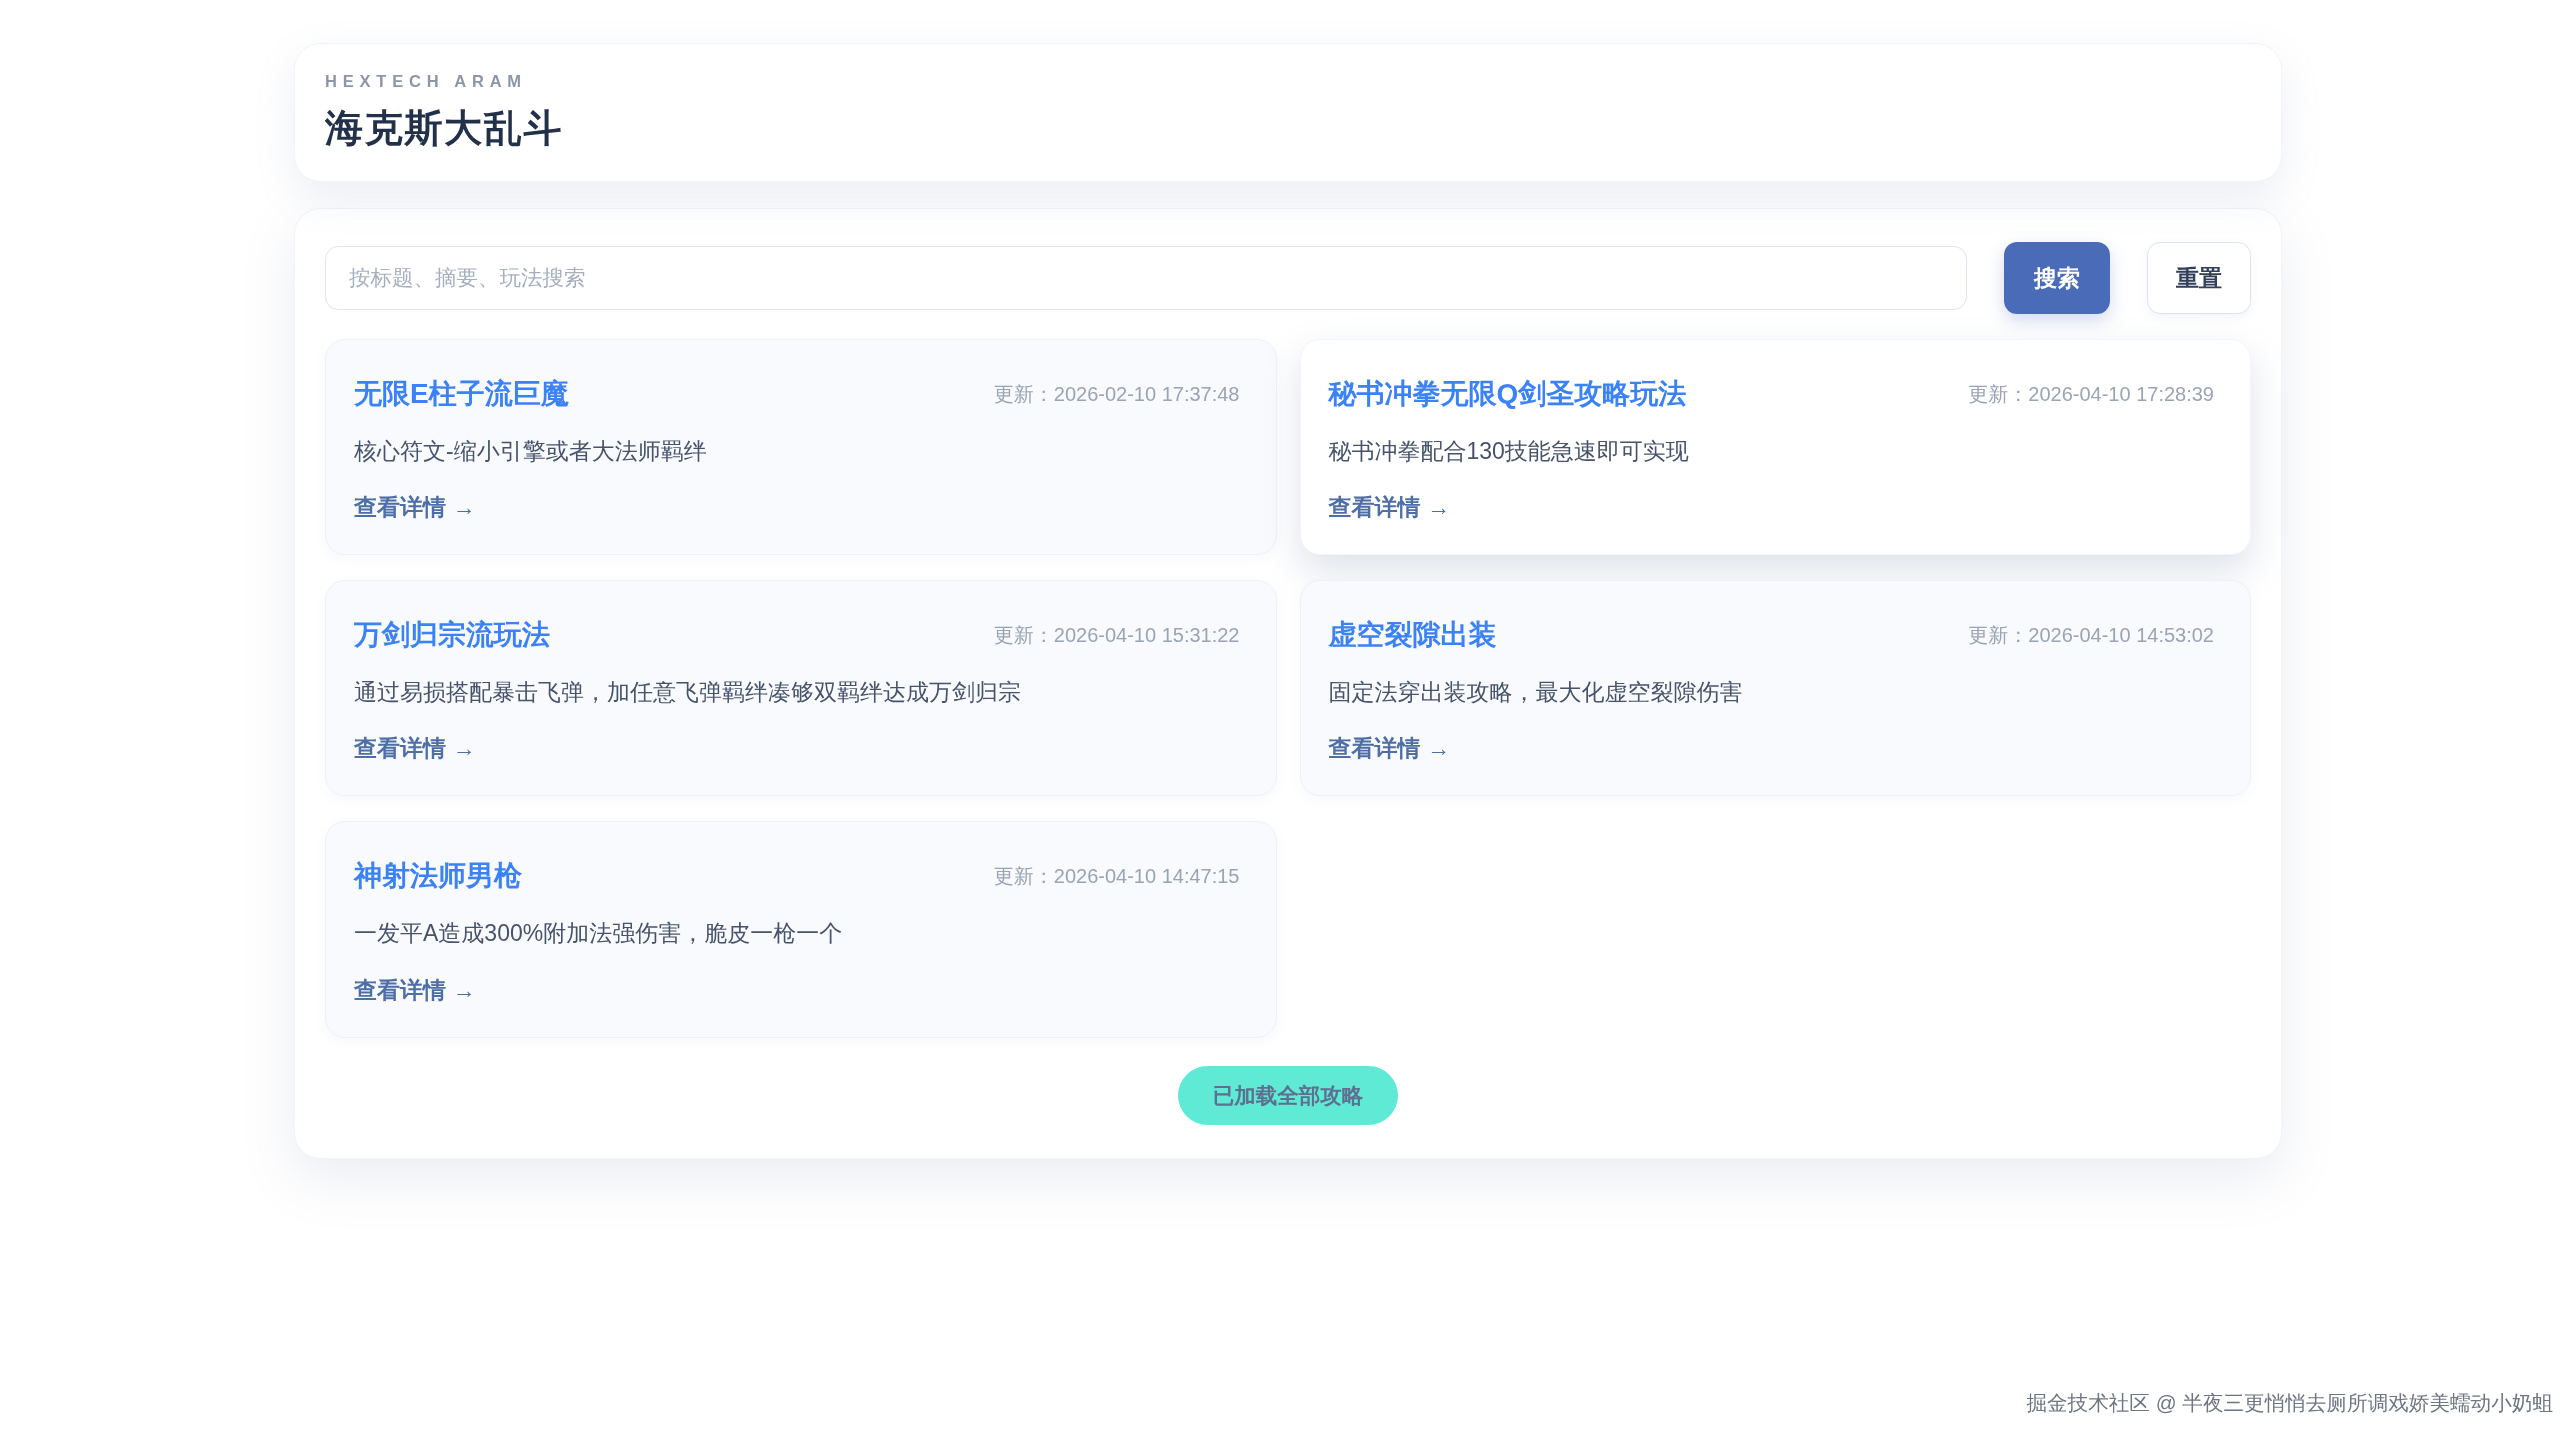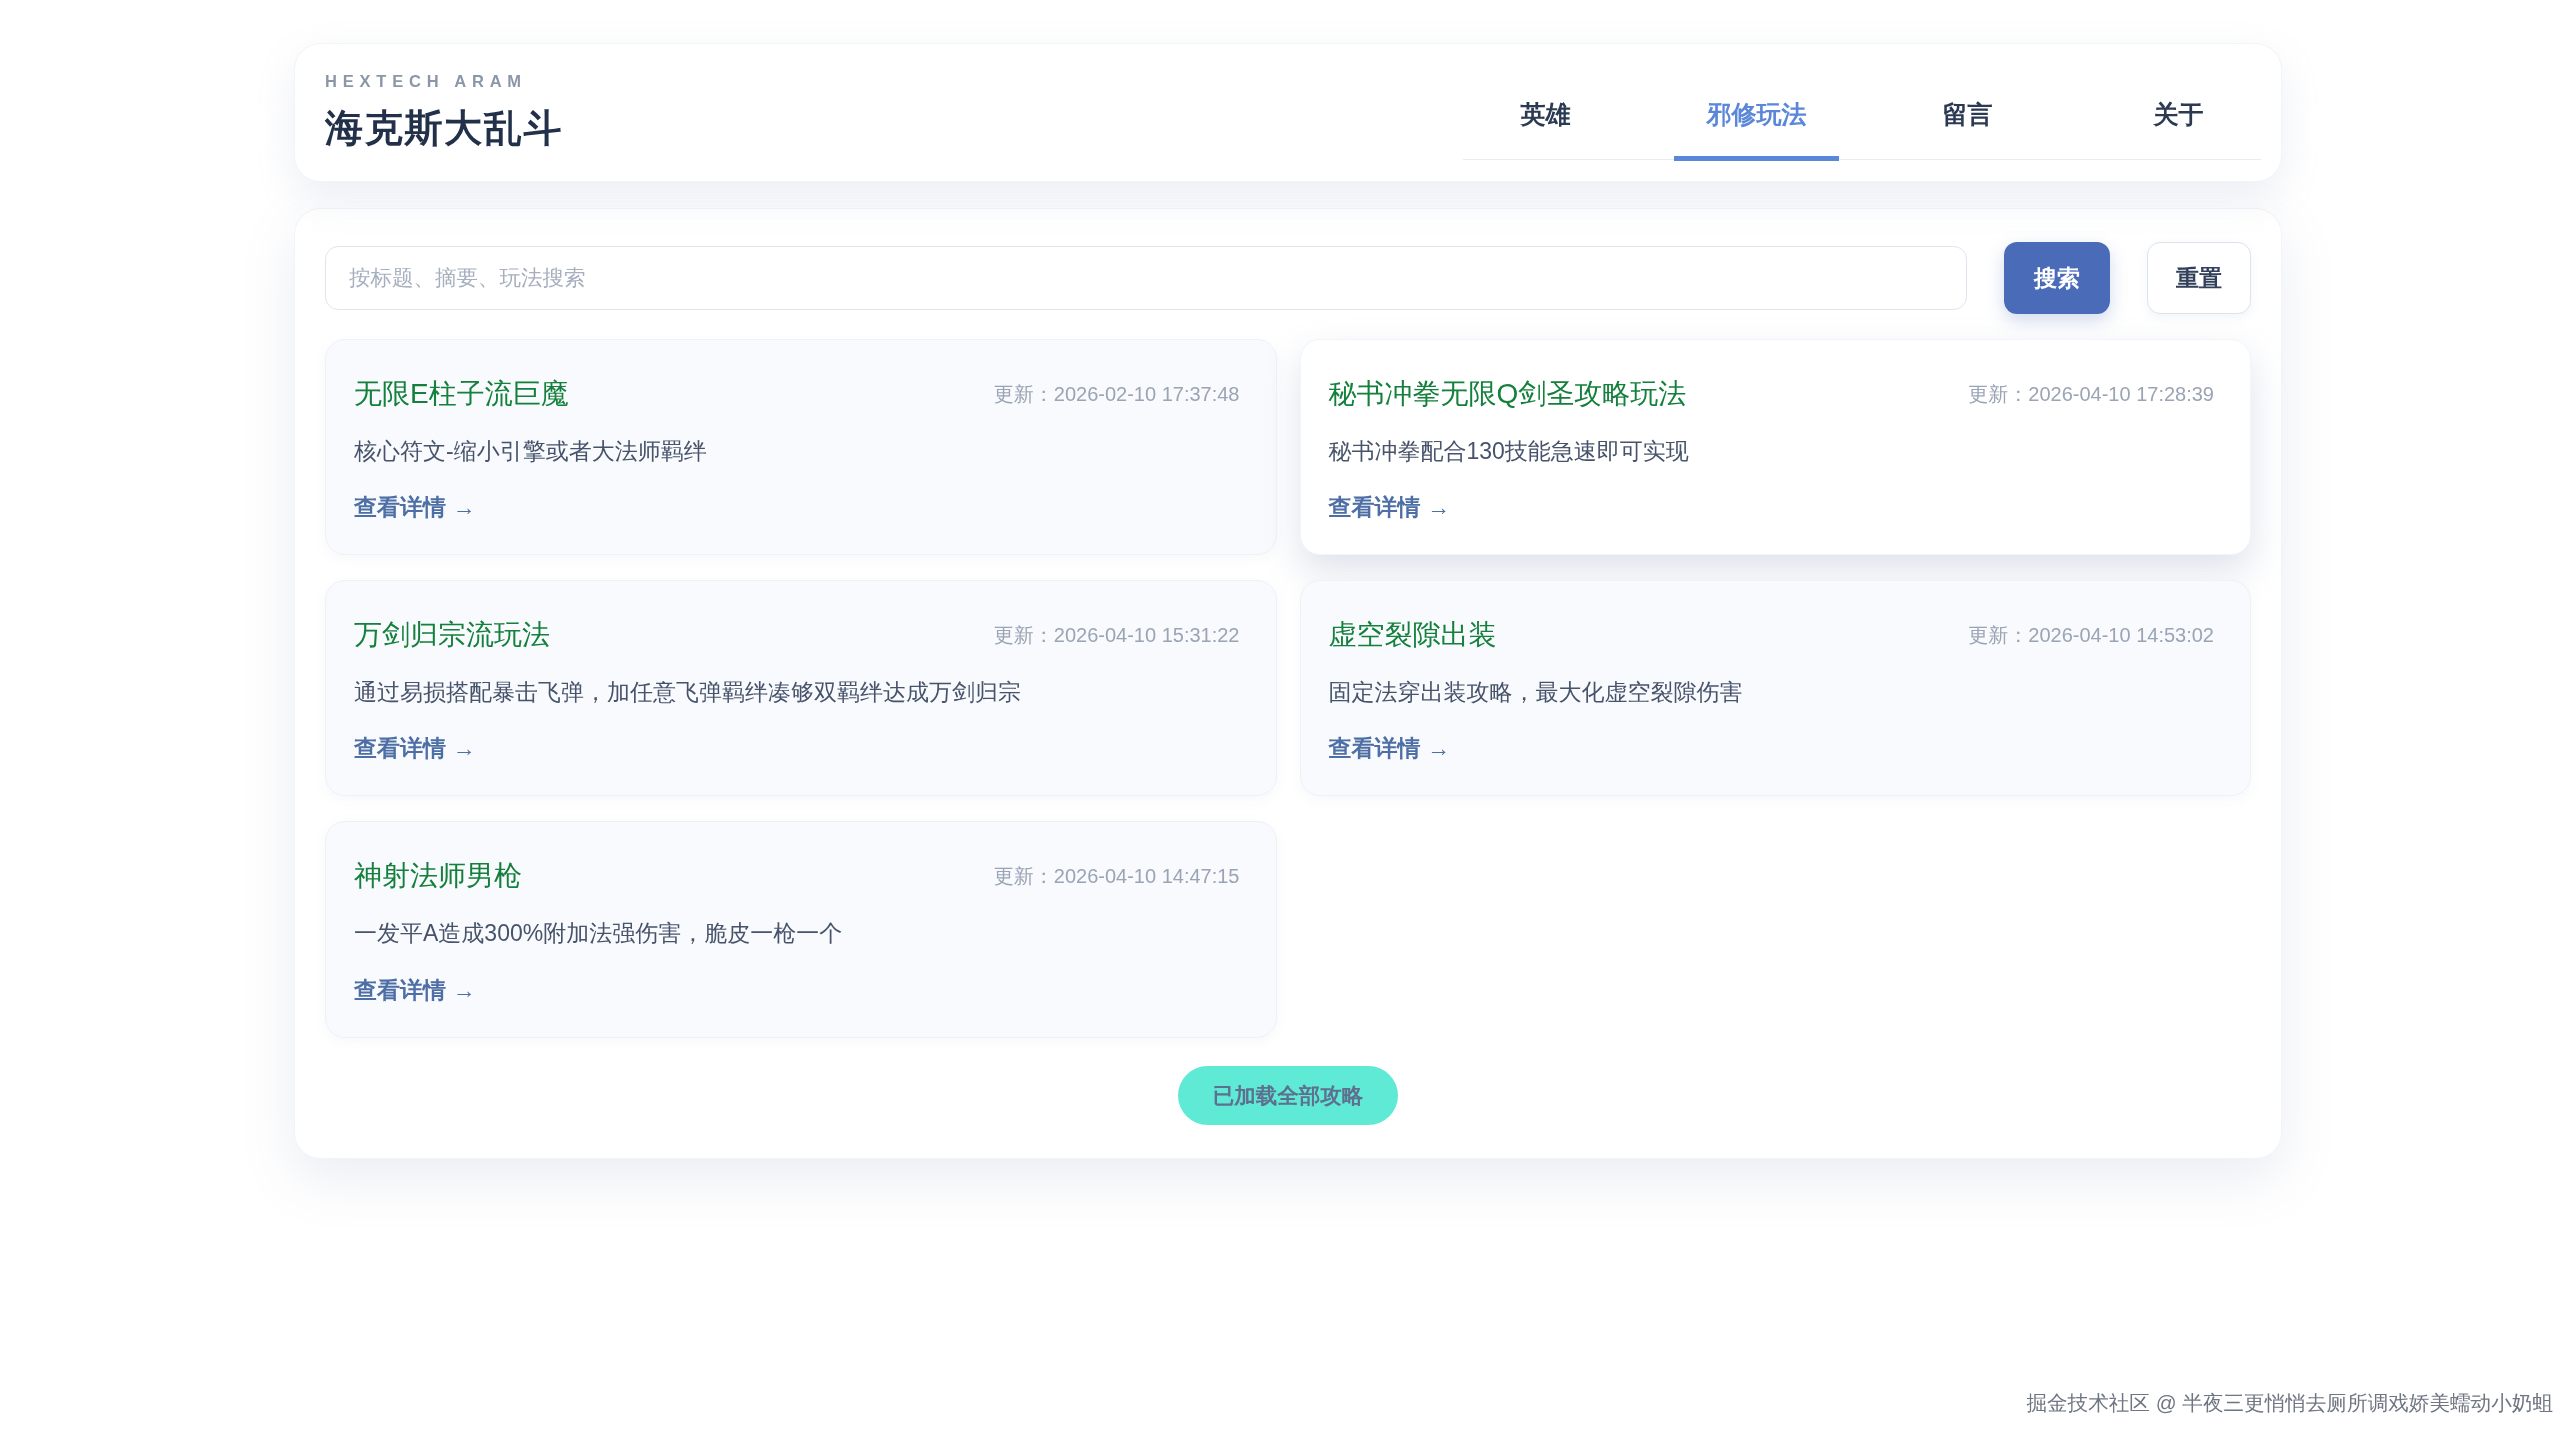--- a/index.html
+++ b/index.html
@@ -44,21 +44,21 @@
 
   
   .guides-grid { margin-top:25px; display:grid; grid-template-columns:1fr 1fr; gap:25px 23px; }
   .guide-card {
     background:#f8fafd; border:1.7px solid #eef2f8; border-radius:20px;
     min-height:206px; padding:35px 36px 31px 28px;
     box-shadow:0 3.3px 11.6px rgba(150,165,190,0.08);
   }
   .guide-card:nth-child(2) { background:#ffffff; box-shadow:0 16.5px 36px rgba(120,140,170,0.24); border-color:#f2f5fa; }
   .guide-head { display:flex; justify-content:space-between; align-items:center; gap:20px; }
-  .guide-title { font-size:28px; font-weight:400; color:#15803d; white-space:nowrap; }
+  .guide-title { font-size:28px; font-weight:700; color:#3b82f6; white-space:nowrap; }
   .guide-updated { font-size:20px; color:#9aa4b5; white-space:nowrap; }
   .guide-summary { margin-top:23px; font-size:23px; color:#46536a; line-height:1.35; }
   .guide-link { display:inline-block; margin-top:25px; font-size:23px; font-weight:700; color:#4d6fa5; text-decoration:none; cursor:pointer; }
 
   .end-row { margin-top:28px; text-align:center; }
   .end-pill {
     display:inline-block; background:#5eead4; color:#5e7090; font-size:21.5px; font-weight:600;
     padding:15px 35px; border-radius:825px;
   }
 
@@ -68,26 +68,20 @@
 <body>
 
 <div class="page">
   <div class="shell">
 
     <header class="header-card">
       <div class="brand">
         <div class="brand-eyebrow">HEXTECH ARAM</div>
         <div class="brand-title">海克斯大乱斗</div>
       </div>
-      <nav class="nav">
-        <div class="nav-item">英雄</div>
-        <div class="nav-item active">邪修玩法</div>
-        <div class="nav-item">留言</div>
-        <div class="nav-item">关于</div>
-      </nav>
     </header>
 
     <main class="main-card">
 
       <div class="search-row">
         <input class="search-input" type="text" placeholder="按标题、摘要、玩法搜索" style="">
         <button class="btn btn-primary">搜索</button>
         <button class="btn btn-ghost">重置</button>
       </div>
 

